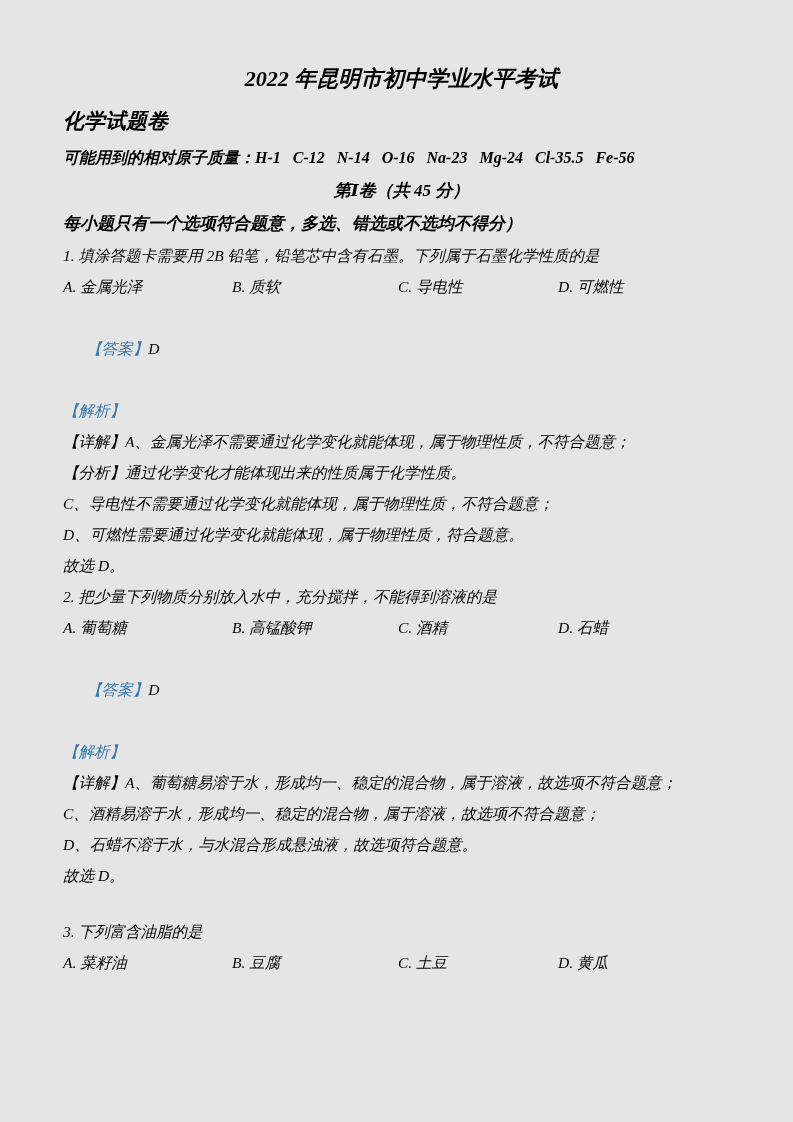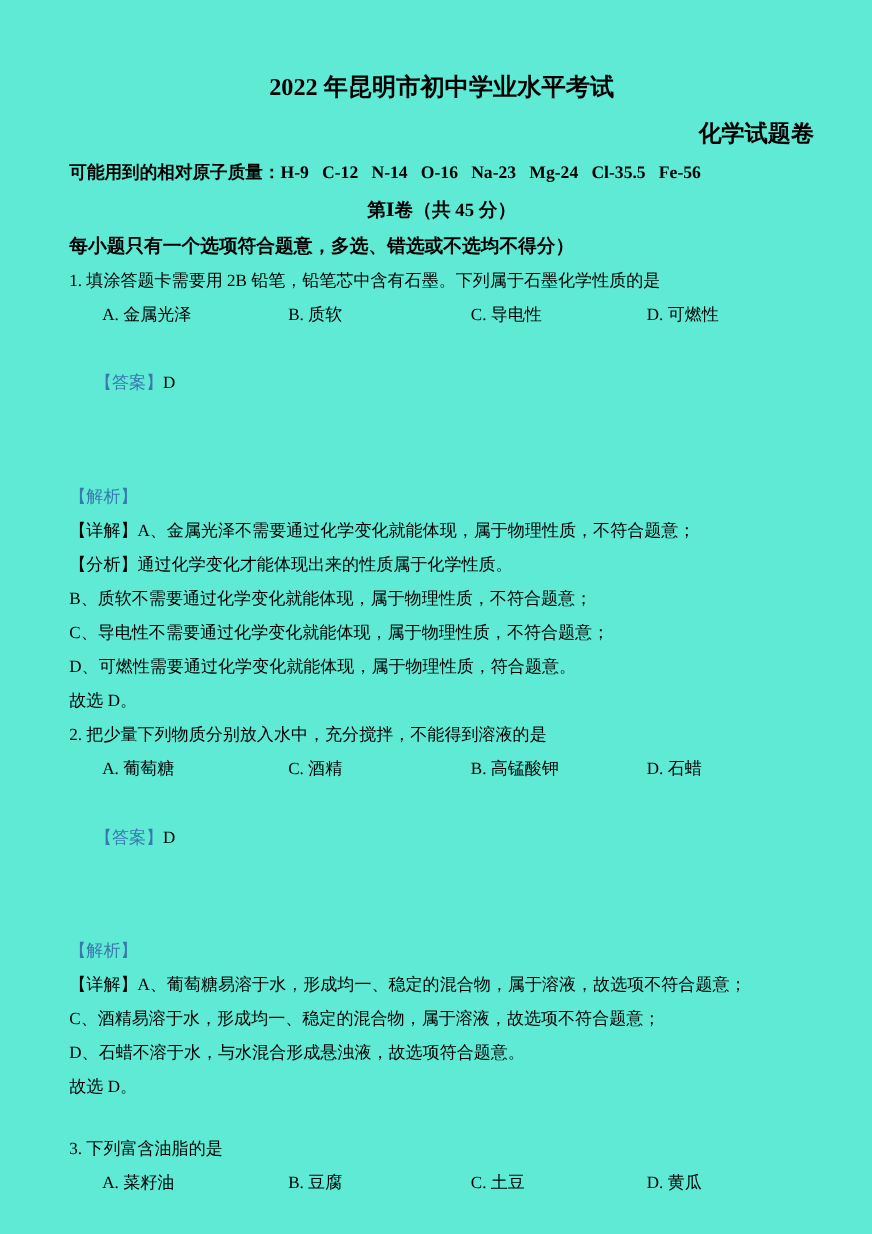--- a/index.html
+++ b/index.html
@@ -1,79 +1,79 @@
 <!DOCTYPE html>
 <html><head>
 <meta charset="utf-8">
 <style>
   html,body { margin:0; padding:0; background:#ffffff; }
   .page {
     position:relative;
     width:793px; height:1122px;
-    background:#5eead4;
+    background:#e5e5e5;
     box-sizing:border-box;
     padding:64px 53px 0 63px;
     font-family:"Liberation Serif","DejaVu Serif",serif;
     color:#000000;
     overflow:hidden;
+    font-style:italic;
   }
   .doc-title   { text-align:center; font-weight:bold; font-size:22px; line-height:30px; margin-bottom:12px; }
-  .doc-subtitle{ text-align:right; font-weight:bold; font-size:21px; line-height:30px; margin-bottom:6px; }
+  .doc-subtitle{ text-align:left; font-weight:bold; font-size:21px; line-height:30px; margin-bottom:6px; }
   .masses      { font-weight:bold; font-size:16px; line-height:32px; white-space:pre-wrap; }
   .part-heading{ text-align:center; font-weight:bold; font-size:17px; line-height:33px; }
   .section-heading { font-weight:bold; font-size:17px; line-height:33px; }
   .bline       { font-size:15.5px; line-height:31px; white-space:pre-wrap; }
   .options-row { display:flex; font-size:15.5px; line-height:31px; }
-  .options-row .opt:nth-child(1){ width:169px;margin-left:30px; }
+  .options-row .opt:nth-child(1){ width:169px; }
   .options-row .opt:nth-child(2){ width:166px; }
   .options-row .opt:nth-child(3){ width:160px; }
   .options-row .opt:nth-child(4){ flex:1; }
-  .blue { color:#3878ad;margin-top:41px; }
+  .blue { color:#3878ad; }
   .gap-before { margin-top:25px; }
 </style>
 </head>
 <body>
 
 <div class="page">
 
   <div class="doc-title">2022 年昆明市初中学业水平考试</div>
   <div class="doc-subtitle">化学试题卷</div>
 
-  <div class="masses">可能用到的相对原子质量：H-9   C-12   N-14   O-16   Na-23   Mg-24   Cl-35.5   Fe-56</div>
+  <div class="masses">可能用到的相对原子质量：H-1   C-12   N-14   O-16   Na-23   Mg-24   Cl-35.5   Fe-56</div>
 
   <div class="part-heading">第Ⅰ卷（共 45 分）</div>
 
   <div class="section-heading">每小题只有一个选项符合题意，多选、错选或不选均不得分）</div>
 
   <div>
     <div class="bline">1. 填涂答题卡需要用 2B 铅笔，铅笔芯中含有石墨。下列属于石墨化学性质的是</div>
     <div class="options-row">
       <span class="opt">A. 金属光泽</span>
       <span class="opt">B. 质软</span>
       <span class="opt">C. 导电性</span>
       <span class="opt">D. 可燃性</span>
     </div>
     <div class="bline">
       <span class="blue">【答案】</span><span>D</span>
     </div>
     <div class="bline blue">【解析】</div>
     <div class="bline">【详解】A、金属光泽不需要通过化学变化就能体现，属于物理性质，不符合题意；</div>
     <div class="bline">【分析】通过化学变化才能体现出来的性质属于化学性质。</div>
-    <div class="bline">B、质软不需要通过化学变化就能体现，属于物理性质，不符合题意；</div>
     <div class="bline">C、导电性不需要通过化学变化就能体现，属于物理性质，不符合题意；</div>
     <div class="bline">D、可燃性需要通过化学变化就能体现，属于物理性质，符合题意。</div>
     <div class="bline">故选 D。</div>
   </div>
 
   <div>
     <div class="bline">2. 把少量下列物质分别放入水中，充分搅拌，不能得到溶液的是</div>
     <div class="options-row">
       <span class="opt">A. 葡萄糖</span>
+      <span class="opt">B. 高锰酸钾</span>
       <span class="opt">C. 酒精</span>
-      <span class="opt">B. 高锰酸钾</span>
       <span class="opt">D. 石蜡</span>
     </div>
     <div class="bline">
       <span class="blue">【答案】</span><span>D</span>
     </div>
     <div class="bline blue">【解析】</div>
     <div class="bline">【详解】A、葡萄糖易溶于水，形成均一、稳定的混合物，属于溶液，故选项不符合题意；</div>
     <div class="bline">C、酒精易溶于水，形成均一、稳定的混合物，属于溶液，故选项不符合题意；</div>
     <div class="bline">D、石蜡不溶于水，与水混合形成悬浊液，故选项符合题意。</div>
     <div class="bline">故选 D。</div>

